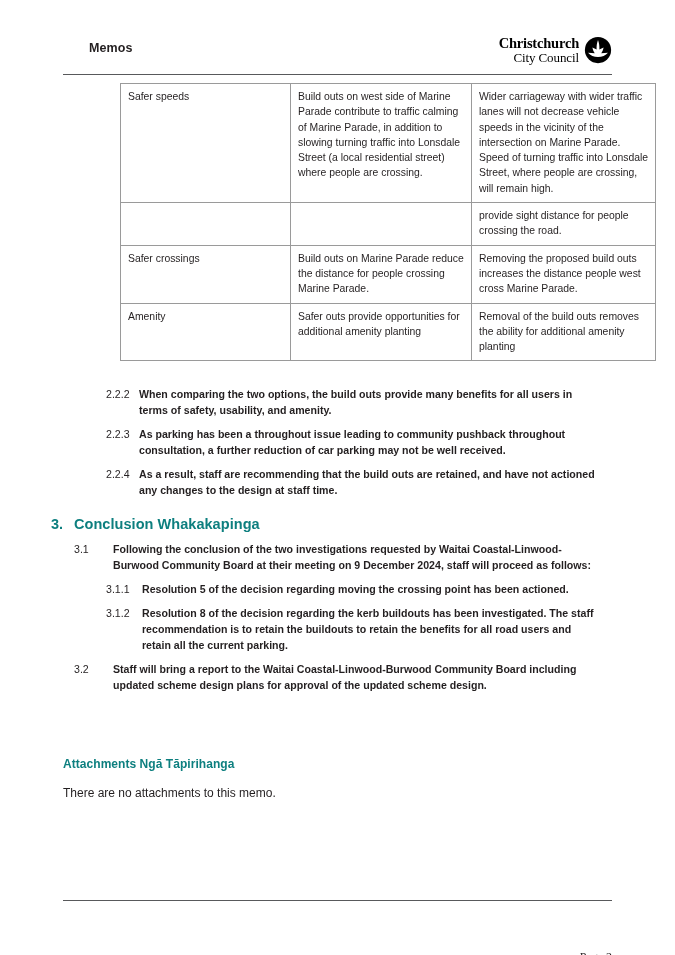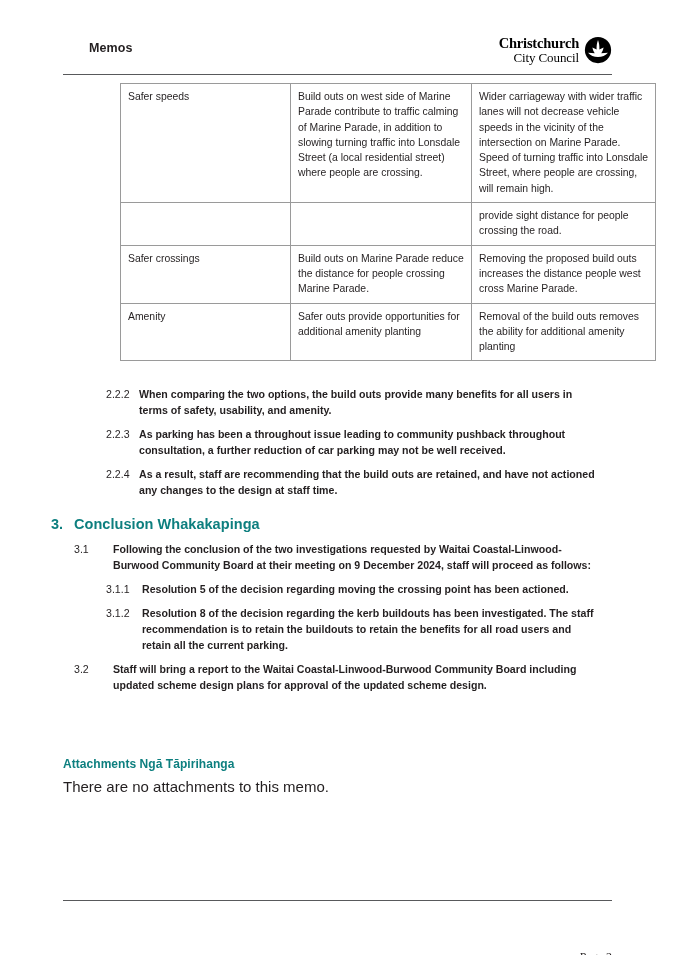--- a/index.html
+++ b/index.html
@@ -156,24 +156,24 @@
     letter-spacing: 0.05px;
   }
 
   .attachments {
     position: absolute;
     left: 63px;
     top: 757px;
     width: 549px;
   }
   .attach-body {
-    font-size: 15px;
+    font-size: 12px;
     line-height: 1.5;
     color: #231f20;
-    margin-top: 5px;
+    margin-top: 13px;
   }
 
   
   .footer-rule {
     position: absolute;
     left: 63px;
     top: 900px;
     width: 549px;
     height: 0;
     border-top: 1.2px solid #58595b;

